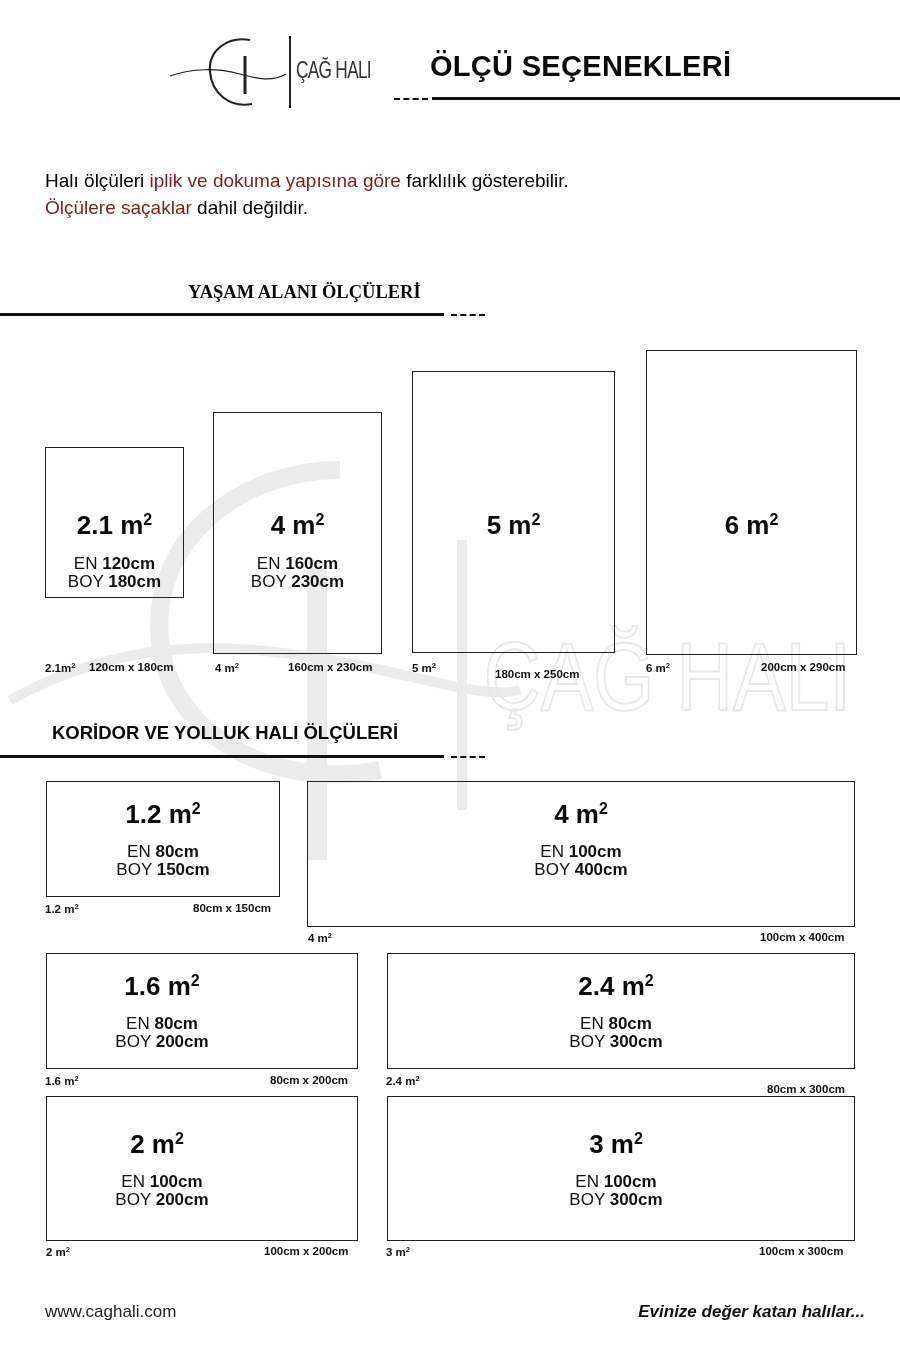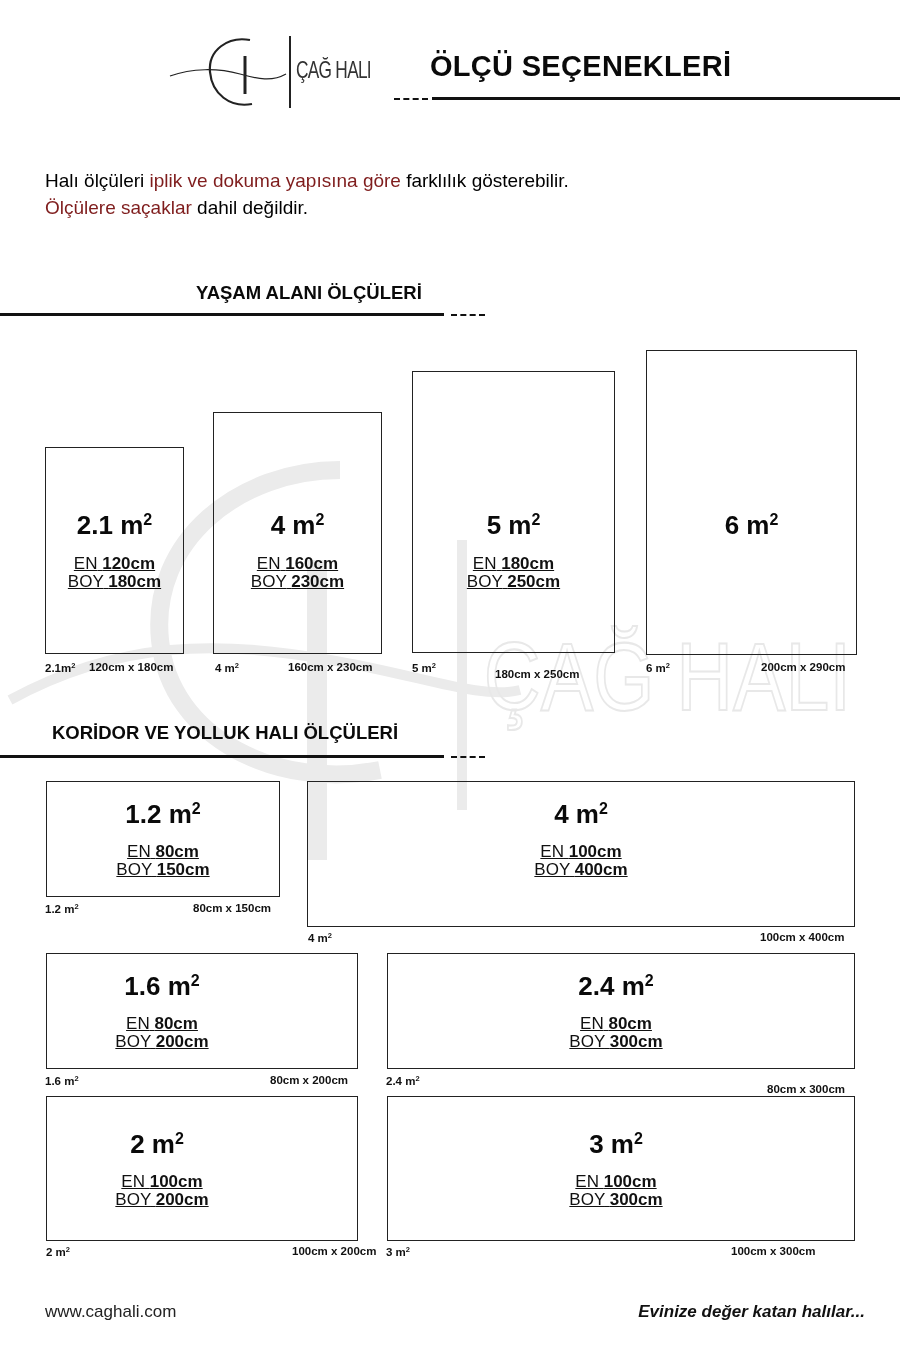--- a/index.html
+++ b/index.html
@@ -25,21 +25,21 @@
 
     
     .sec-title { font-size: 18.5px; font-weight: 700; color: #0a0a0a; white-space: nowrap; }
     .sec-rule { height: 3px; background: #111; }
     .sec-dash { height: 0; border-top: 2px dashed #111; }
 
     
     .box { position: absolute; border: 1.5px solid #222; background: transparent; z-index: 1; }
     .box .area { position: absolute; left: 0; right: 0; text-align: center; font-size: 26px; font-weight: 700; color: #0a0a0a; white-space: nowrap; }
     .box .area sup { font-size: 16px; vertical-align: 9px; }
-    .box .dims { position: absolute; left: 0; right: 0; text-align: center; font-size: 17px; line-height: 18px; color: #111; white-space: nowrap; text-decoration: underline; }
+    .box .dims { position: absolute; left: 0; right: 0; text-align: center; font-size: 17px; line-height: 18px; color: #111; white-space: nowrap; }
     .box .dims .v { font-weight: 700; }
 
     .cap { position: absolute; font-size: 11.5px; font-weight: 700; color: #111; white-space: nowrap; z-index: 1; }
     .cap sup { font-size: 7.5px; vertical-align: 4px; }
 
     
     .footer-url { left: 45px; top: 1302px; font-size: 17px; color: #222; text-align: right; }
     .footer-slogan { right: 35px; top: 1302px; font-size: 17px; font-weight: 700; font-style: italic; color: #111; }
   </style>
 </head>
@@ -72,25 +72,25 @@
 
 <div class="abs intro">
   <div>
     <b>Halı ölçüleri</b><span class="light"> iplik ve dokuma yapısına göre </span><b>farklılık gösterebilir.</b>
   </div>
   <div>
     <span class="light">Ölçülere saçaklar </span><b>dahil değildir.</b>
   </div>
 </div>
 
-<div class="abs sec-title" style="left:196px; top:282px;">YAŞAM ALANI ÖLÇÜLERİ</div>
+<div class="abs sec-title" style="left:188px; top:282px;font-family:Liberation Serif, serif;">YAŞAM ALANI ÖLÇÜLERİ</div>
 <div class="abs sec-rule" style="left:0; top:313px; width:444px;"></div>
 <div class="abs sec-dash" style="left:451px; top:314px; width:34px;"></div>
 
-<div class="box" style="left:45px; top:447px; width:139px; height:207px;">
+<div class="box" style="left:45px; top:447px; width:139px; height:151px;">
   <div class="area" style="top:62px;"><span>2.1 m</span><sup>2</sup></div>
   <div class="dims" style="top:107px;">
     <div><span>EN</span> <span class="v">120cm</span></div>
     <div><span>BOY</span> <span class="v">180cm</span></div>
   </div>
 </div>
 <div class="cap" style="left:45px; top:661px;"><span>2.1m</span><sup>2</sup></div>
 <div class="cap" style="left:89px; top:661px;">120cm x 180cm</div>
 
 <div class="box" style="left:213px; top:412px; width:169px; height:242px;">
@@ -98,24 +98,20 @@
   <div class="dims" style="top:142px;">
     <div><span>EN</span> <span class="v">160cm</span></div>
     <div><span>BOY</span> <span class="v">230cm</span></div>
   </div>
 </div>
 <div class="cap" style="left:215px; top:661px;"><span>4 m</span><sup>2</sup></div>
 <div class="cap" style="left:288px; top:661px;">160cm x 230cm</div>
 
 <div class="box" style="left:412px; top:371px; width:203px; height:282px;">
   <div class="area" style="top:138px;"><span>5 m</span><sup>2</sup></div>
-  <div class="dims" style="top:183px;">
-    <div><span>EN</span> <span class="v">180cm</span></div>
-    <div><span>BOY</span> <span class="v">250cm</span></div>
-  </div>
 </div>
 <div class="cap" style="left:412px; top:661px;"><span>5 m</span><sup>2</sup></div>
 <div class="cap" style="left:495px; top:661px;margin-top:7px;">180cm x 250cm</div>
 
 <div class="box" style="left:646px; top:350px; width:211px; height:305px;">
   <div class="area" style="top:159px;"><span>6 m</span><sup>2</sup></div>
 </div>
 <div class="cap" style="left:646px; top:661px;"><span>6 m</span><sup>2</sup></div>
 <div class="cap" style="left:761px; top:661px;">200cm x 290cm</div>
 
@@ -164,26 +160,26 @@
 <div class="cap" style="left:767px; top:1074px;margin-top:9px;">80cm x 300cm</div>
 
 <div class="box" style="left:46px; top:1096px; width:312px; height:145px;">
   <div class="area" style="top:32px; left:0; right:90px;"><span>2 m</span><sup>2</sup></div>
   <div class="dims" style="top:76px; left:0; right:80px;">
     <div><span>EN</span> <span class="v">100cm</span></div>
     <div><span>BOY</span> <span class="v">200cm</span></div>
   </div>
 </div>
 <div class="cap" style="left:46px; top:1245px;"><span>2 m</span><sup>2</sup></div>
-<div class="cap" style="left:264px; top:1245px;margin-left:28px;">100cm x 200cm</div>
+<div class="cap" style="left:264px; top:1245px;">100cm x 200cm</div>
 
 <div class="box" style="left:387px; top:1096px; width:468px; height:145px;">
   <div class="area" style="top:32px; left:0; right:10px;"><span>3 m</span><sup>2</sup></div>
   <div class="dims" style="top:76px; left:0; right:10px;">
     <div><span>EN</span> <span class="v">100cm</span></div>
     <div><span>BOY</span> <span class="v">300cm</span></div>
   </div>
 </div>
 <div class="cap" style="left:386px; top:1245px;"><span>3 m</span><sup>2</sup></div>
-<div class="cap" style="left:731px; top:1245px;">100cm x 300cm</div>
+<div class="cap" style="left:759px; top:1245px;">100cm x 300cm</div>
 
 <div class="abs footer-url">www.caghali.com</div>
 <div class="abs footer-slogan">Evinize değer katan halılar...</div>
 
 </body></html>

